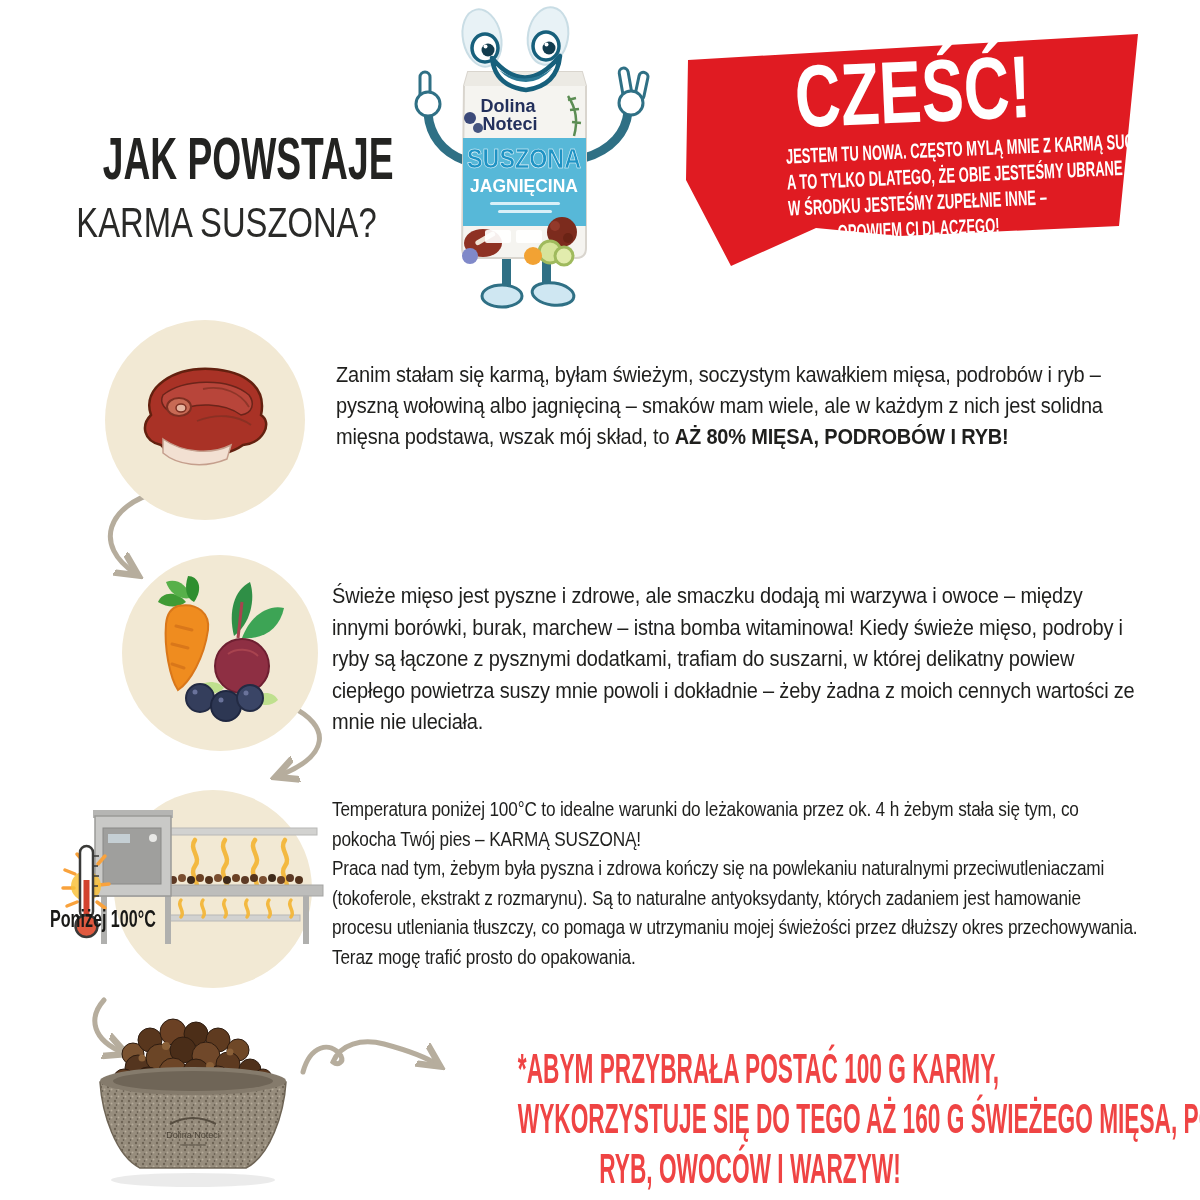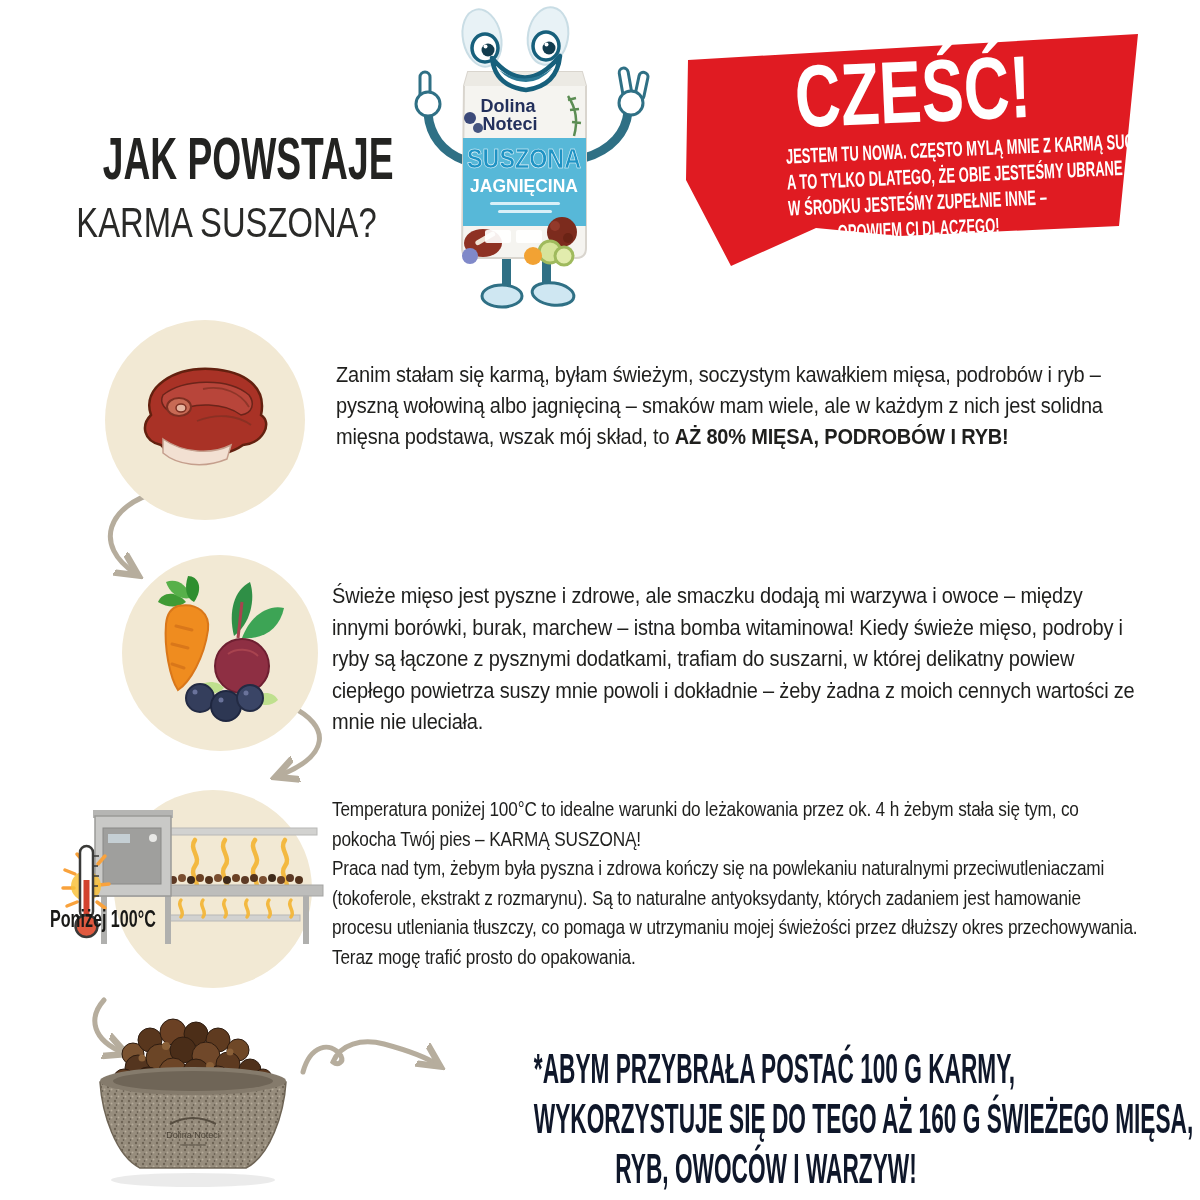--- a/index.html
+++ b/index.html
@@ -35,21 +35,21 @@
   .p1{left:336px;top:360px;width:862px;font-size:21.5px;line-height:31px;transform:scaleX(.93);}
   .p2{left:332px;top:581px;width:872px;font-size:21.5px;line-height:31.5px;transform:scaleX(.93);}
   .p3{left:332px;top:794px;width:968px;font-size:20.5px;line-height:29.6px;transform:scaleX(.84);}
   .para b{font-weight:700;}
 
   
   .temp-label{left:50px;top:906px;font-size:23px;font-weight:700;color:#191917;white-space:nowrap;
               transform:scaleX(.7);transform-origin:0 0;}
 
   
-  .footnote{left:336px;top:1044px;width:860px;text-align:center;color:#0f172a;}
+  .footnote{left:320px;top:1044px;width:860px;text-align:center;color:#ef4444;}
   .fn-line{font-size:42px;font-weight:700;line-height:50px;white-space:nowrap;
            transform:scaleX(.54);transform-origin:center;}
 </style>
 </head>
 <body>
 
 <div class="canvas">
 
   <svg class="abs" style="left:0;top:0;" width="1200" height="1200" viewBox="0 0 1200 1200">
     <defs>

